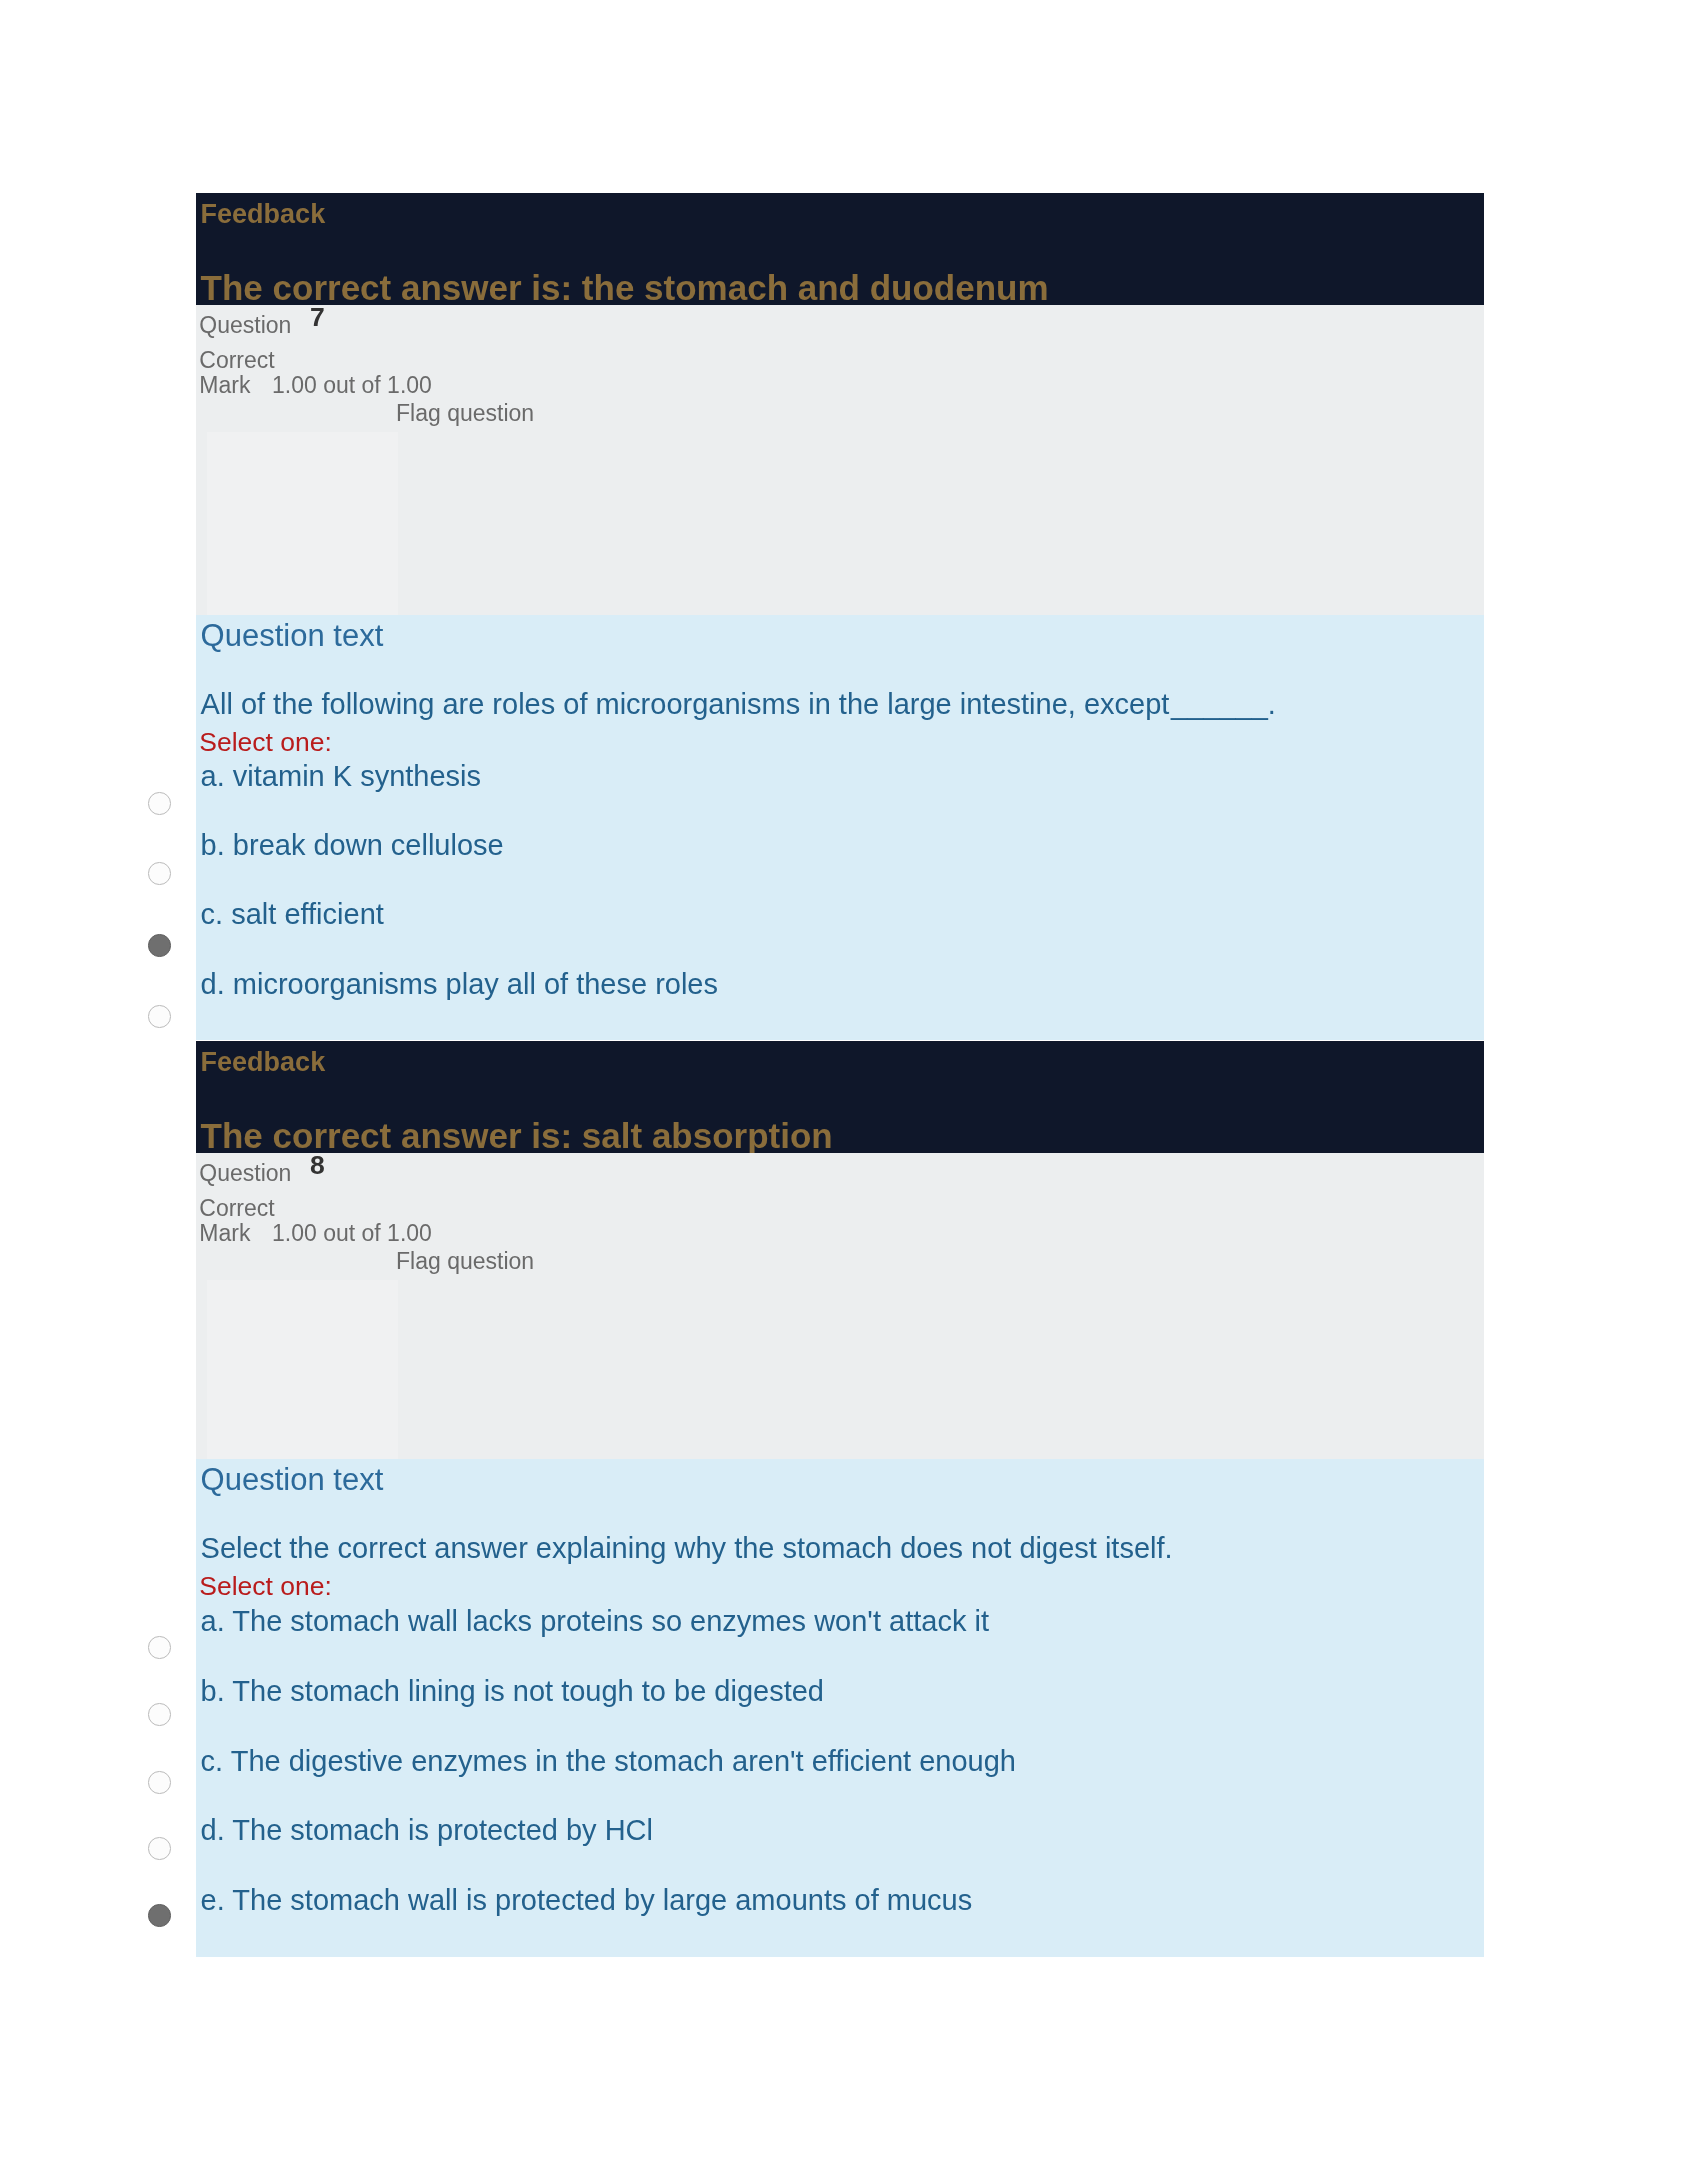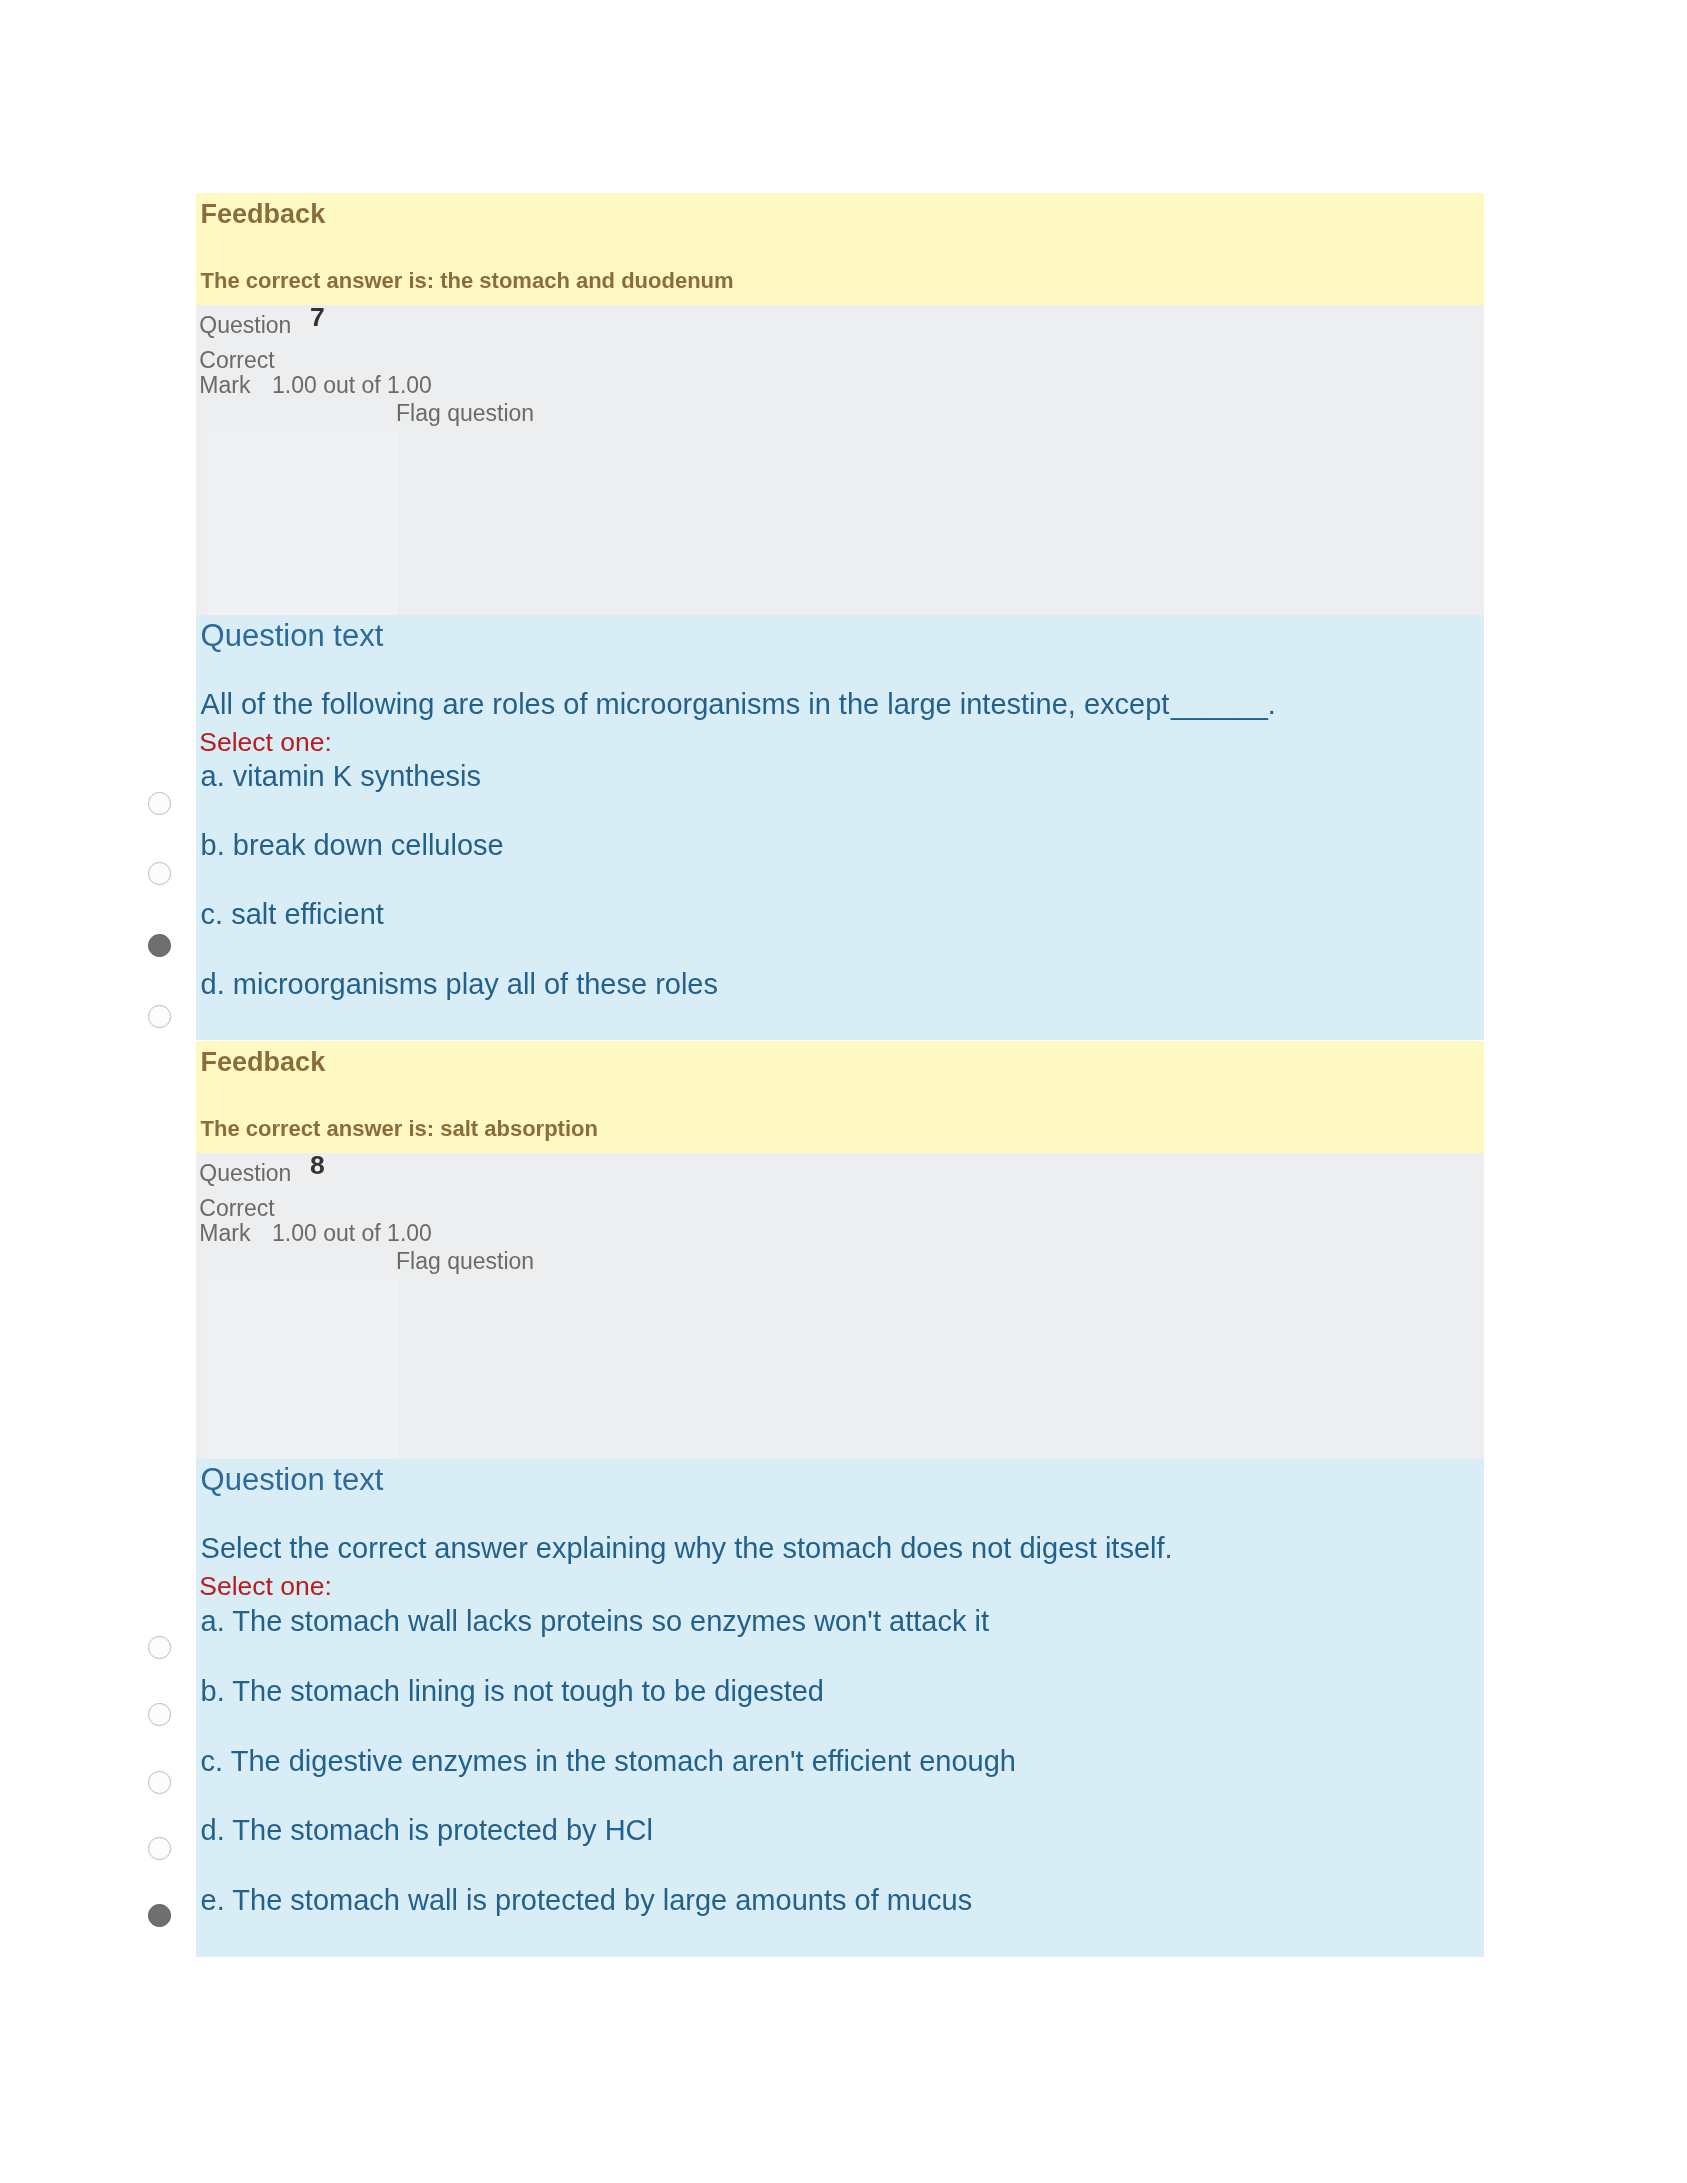--- a/index.html
+++ b/index.html
@@ -1,24 +1,24 @@
 <!DOCTYPE html>
 <html style="font-size:10.6px"><head>
 <meta charset="utf-8">
 <style>
   html,body{margin:0;padding:0;background:#ffffff;}
   body{width:1687px;height:2183px;font-family:"Liberation Sans",sans-serif;}
   .page{position:relative;width:1687px;height:2183px;overflow:hidden;background:#fff;}
   .qwrap{position:absolute;left:196px;width:1288px;}
-  .fb{background:#fef9c3;position:relative;}
+  .fb{background:#0f172a;position:relative;}
   .info{background:#eceeef;position:relative;}
   .qb{background:#d9edf7;position:relative;}
   .t{position:absolute;white-space:nowrap;line-height:1;}
   .fb-h{font-size:27px;font-weight:bold;color:#8a6d3b;}
-  .fb-t{font-size:22px;font-weight:bold;color:#8a6d3b;}
+  .fb-t{font-size:35px;font-weight:bold;color:#8a6d3b;}
   .inf{font-size:23px;color:#6a6a6a;font-weight:normal;}
   .qno{font-size:26.5px;color:#333;font-weight:bold;}
   .qt{font-size:31px;font-weight:normal;color:#2c6a9b;}
   .stem{font-size:29px;color:#23618d;}
   .sel{font-size:26.5px;color:#b91c1c;}
   .opt{font-size:29px;color:#23618d;}
   .lightbox{position:absolute;background:#f0f1f2;}
   .radio{position:absolute;width:22.5px;height:22.5px;border-radius:50%;border:1.3px solid #bbb;background:#fcfcfc;box-sizing:border-box;}
   .radio.on{background:#6f6f6f;border-color:#5f5f5f;}
 </style>

